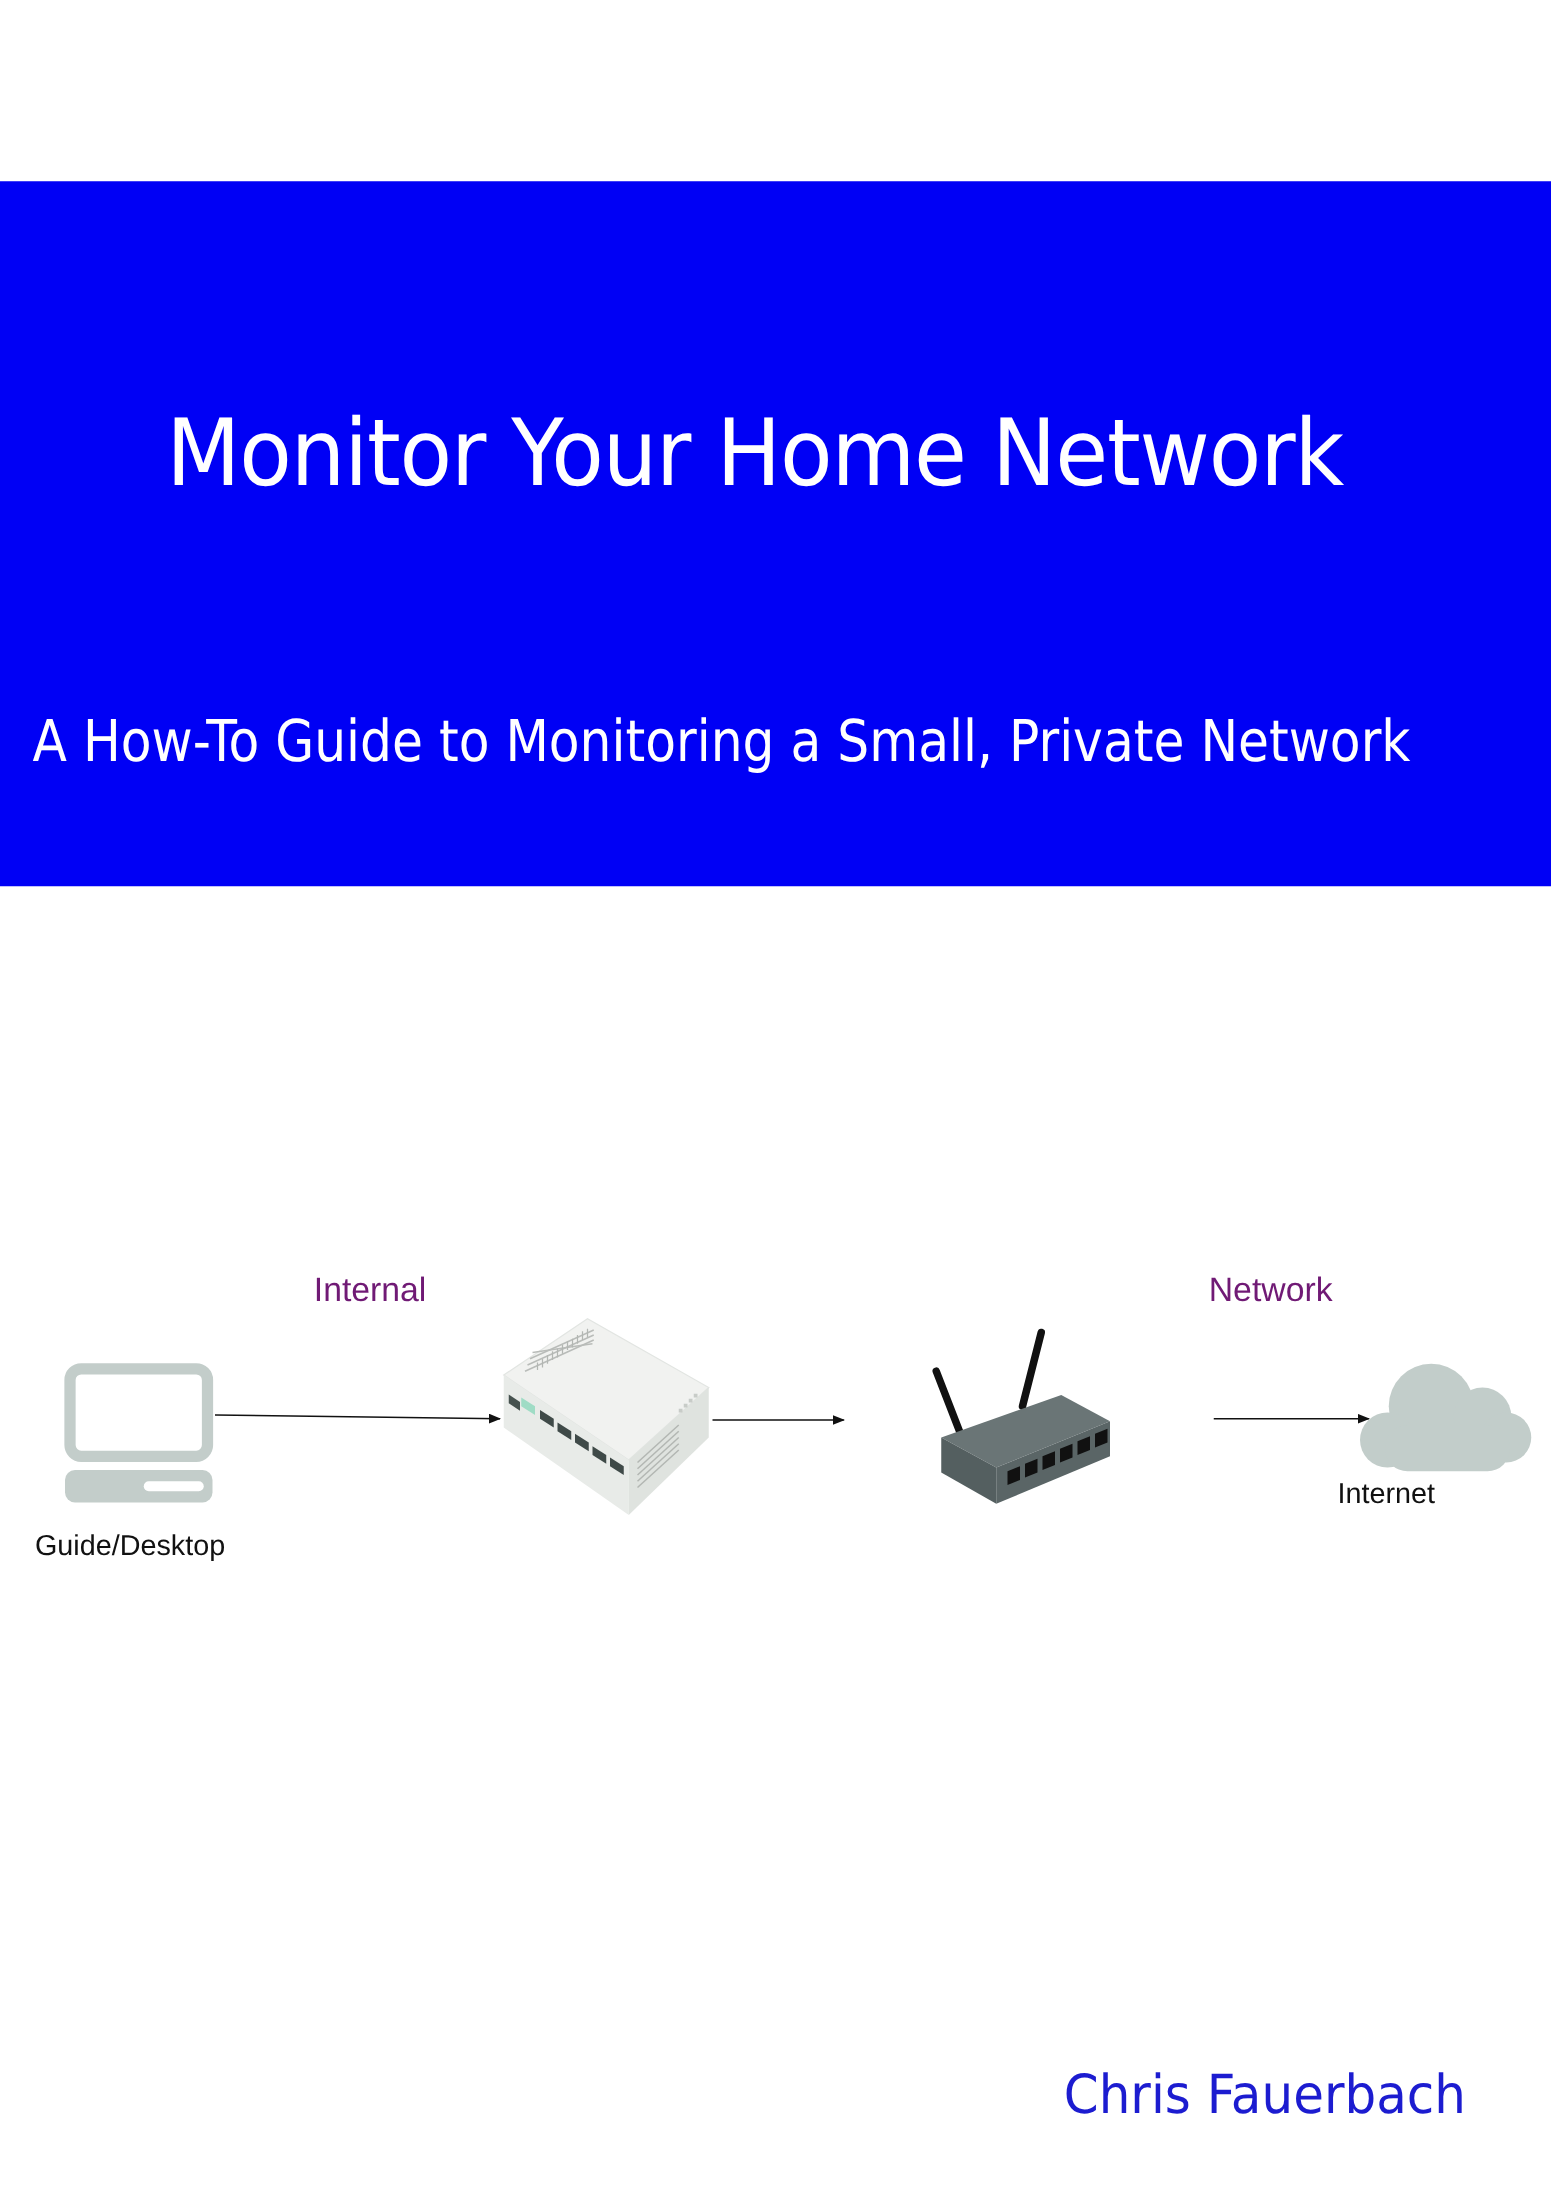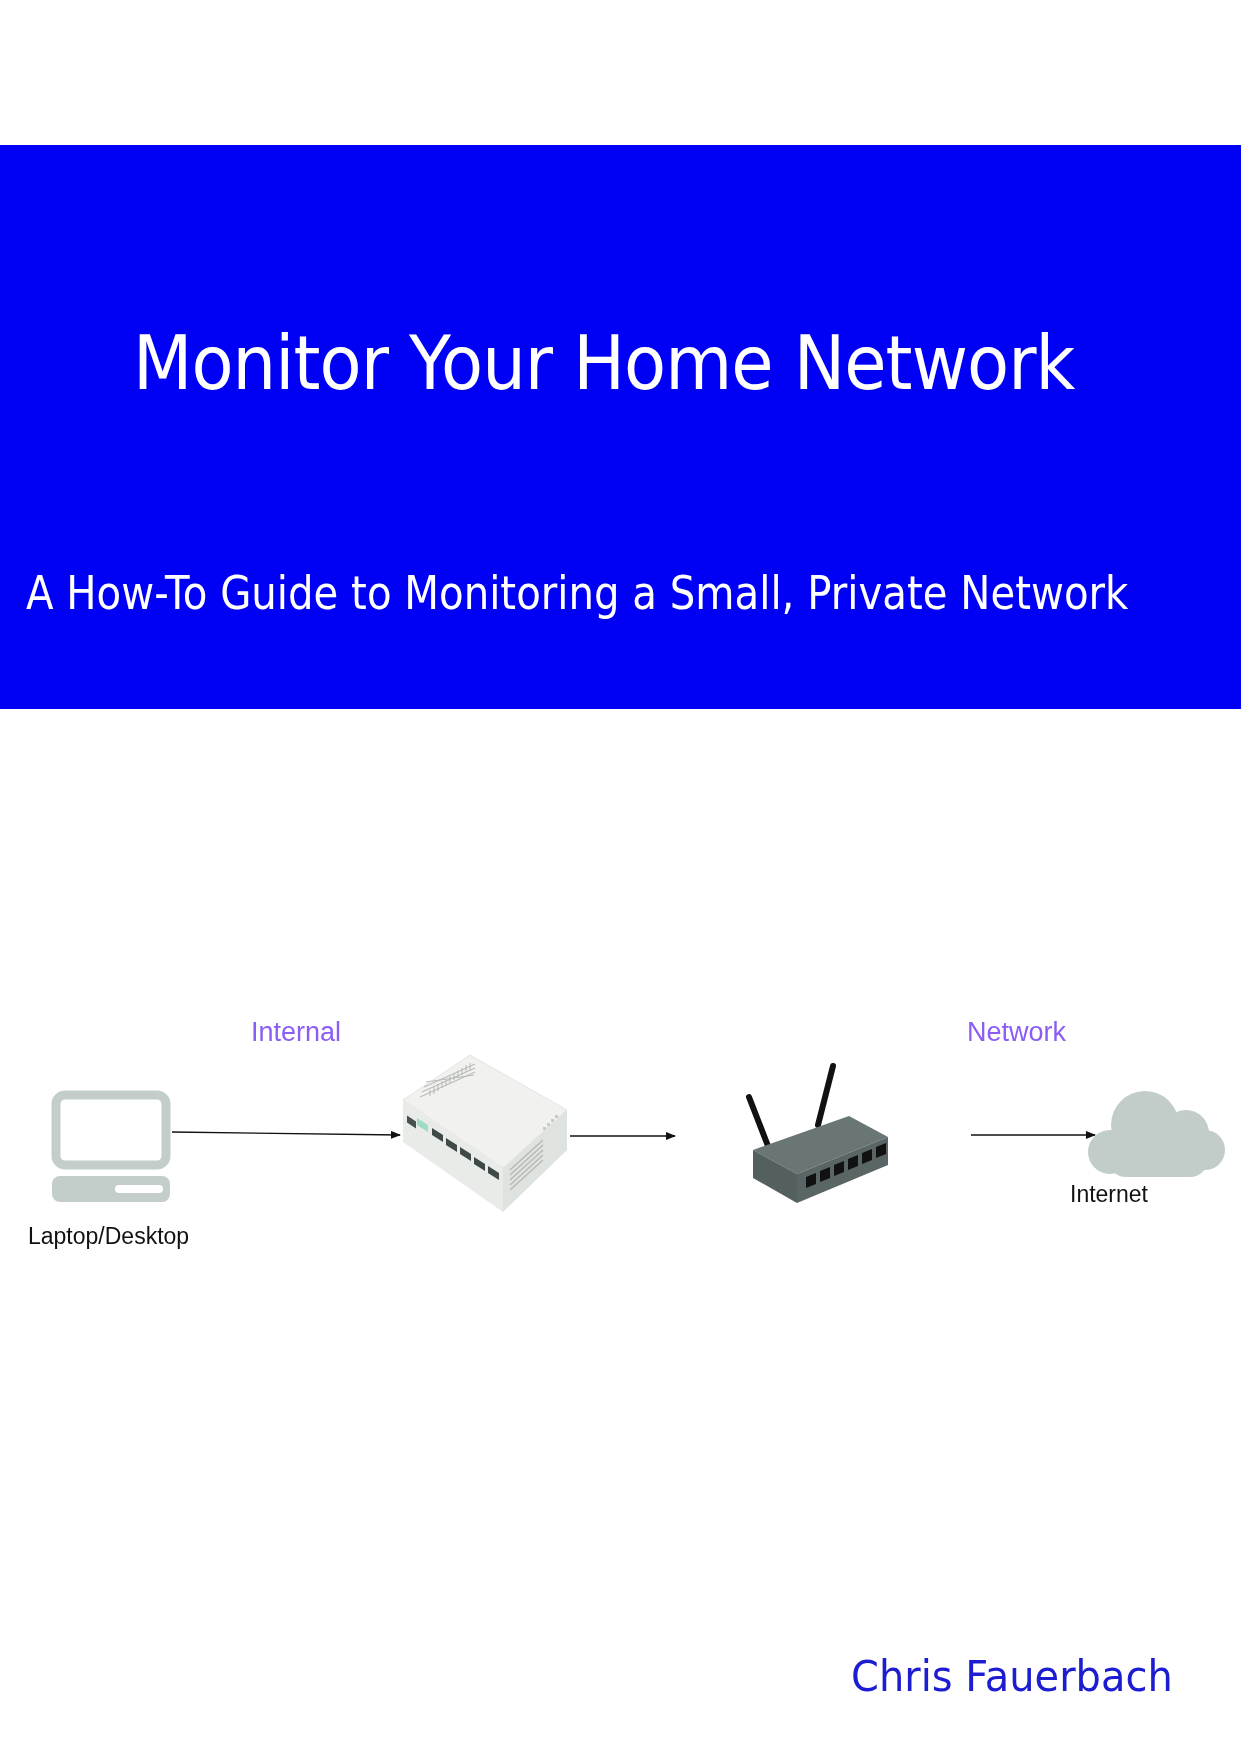--- a/index.html
+++ b/index.html
@@ -18,21 +18,21 @@
     font-family:"DejaVu Sans", sans-serif; letter-spacing:-1px;
     transform:scaleX(0.93); transform-origin:left center;
   }
   .subtitle {
     position:absolute; left:26px; top:563px;
     color:#ffffff; font-size:46px; line-height:60px; white-space:nowrap;
     font-family:"DejaVu Sans", sans-serif;
     transform:scaleX(0.875); transform-origin:left center;
   }
   .label-green {
-    position:absolute; color:#8b5cf6; font-size:27px; line-height:32px;
+    position:absolute; color:#701a75; font-size:27px; line-height:32px;
     font-family:"Liberation Sans", sans-serif; white-space:nowrap;
   }
   .label-black {
     position:absolute; color:#111111; font-size:23px; line-height:28px;
     font-family:"Liberation Sans", sans-serif; white-space:nowrap;
   }
   .diagram { position:absolute; left:0; top:0; width:1241px; height:1754px; pointer-events:none; }
   .author {
     position:absolute; left:851px; top:1648px;
     color:#1c1cd0; font-size:43px; line-height:56px; white-space:nowrap;
@@ -150,15 +150,15 @@
   <g fill="#c2cdca">
     <circle cx="1145" cy="1125" r="34"></circle>
     <circle cx="1186" cy="1133" r="23"></circle>
     <circle cx="1205" cy="1150" r="20"></circle>
     <circle cx="1110" cy="1152" r="22"></circle>
     <rect x="1108" y="1140" width="100" height="37" rx="18" ry="18"></rect>
   </g>
 </svg>
 
 <div class="label-black" style="left:1070px; top:1180px;">Internet</div>
-<div class="label-black" style="left:28px; top:1222px;">Laptop/Desktop</div>
+<div class="label-black" style="left:28px; top:1222px;">Guide/Desktop</div>
 
 <div class="author">Chris Fauerbach</div>
 
 </body></html>

